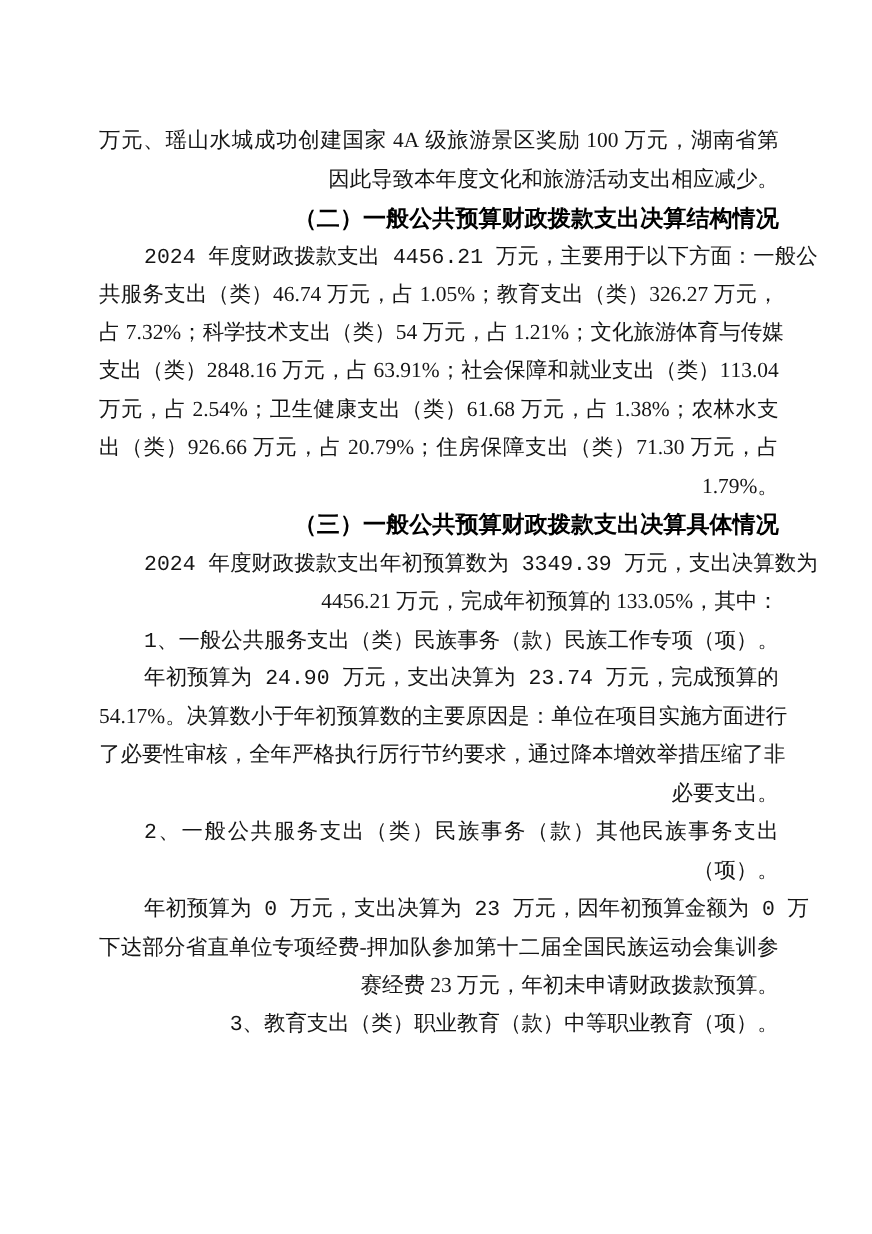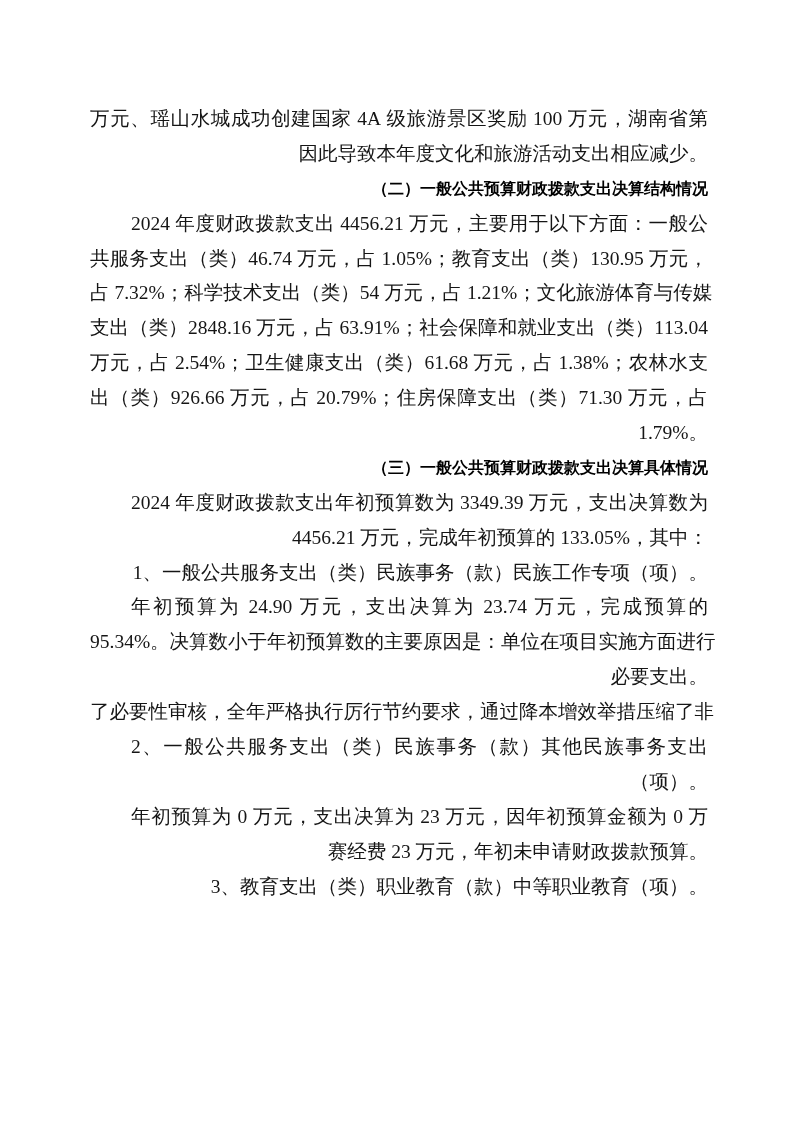--- a/index.html
+++ b/index.html
@@ -11,73 +11,75 @@
     position: relative;
     width: 793px;
     height: 1122px;
     background: #ffffff;
     overflow: hidden;
     font-family: "Liberation Serif", serif;
   }
   .doc {
     position: absolute;
     left: 90px;
-    top: 102px;
+    top: 112px;
     width: 618px;
   }
   .ln {
     height: 34.9px;
     line-height: 34.9px;
     font-size: 19.5px;
     color: #151515;
     white-space: nowrap;
     text-align: right;
     font-kerning: none;
   }
   
   .ln.fill {
     text-align: justify;
     text-align-last: justify;
     text-justify: inter-character;
   }
   
   .ln.ind {
     text-indent: 41px;
+    font-family: Liberation Mono, monospace;
   }
   
   .ln.head {
     font-family: "Liberation Sans", sans-serif;
     font-weight: 700;
-    font-size: 16px;
+    font-size: 21px;
     text-indent: 27px;
     color: #000000;
   }
 </style>
 </head>
 <body>
 
 <div class="page">
   <div class="doc">
     <div class="ln fill">万元、瑶山水城成功创建国家 4A 级旅游景区奖励 100 万元，湖南省第</div>
     <div class="ln">因此导致本年度文化和旅游活动支出相应减少。</div>
     <div class="ln head">（二）一般公共预算财政拨款支出决算结构情况</div>
     <div class="ln ind fill">2024 年度财政拨款支出 4456.21 万元，主要用于以下方面：一般公</div>
-    <div class="ln fill">共服务支出（类）46.74 万元，占 1.05%；教育支出（类）130.95 万元，</div>
+    <div class="ln fill">共服务支出（类）46.74 万元，占 1.05%；教育支出（类）326.27 万元，</div>
     <div class="ln fill">占 7.32%；科学技术支出（类）54 万元，占 1.21%；文化旅游体育与传媒</div>
     <div class="ln fill">支出（类）2848.16 万元，占 63.91%；社会保障和就业支出（类）113.04</div>
     <div class="ln fill">万元，占 2.54%；卫生健康支出（类）61.68 万元，占 1.38%；农林水支</div>
     <div class="ln fill">出（类）926.66 万元，占 20.79%；住房保障支出（类）71.30 万元，占</div>
     <div class="ln">1.79%。</div>
     <div class="ln head">（三）一般公共预算财政拨款支出决算具体情况</div>
     <div class="ln ind fill">2024 年度财政拨款支出年初预算数为 3349.39 万元，支出决算数为</div>
     <div class="ln">4456.21 万元，完成年初预算的 133.05%，其中：</div>
     <div class="ln ind">1、一般公共服务支出（类）民族事务（款）民族工作专项（项）。</div>
     <div class="ln ind fill">年初预算为 24.90 万元，支出决算为 23.74 万元，完成预算的</div>
-    <div class="ln fill">95.34%。决算数小于年初预算数的主要原因是：单位在项目实施方面进行</div>
+    <div class="ln fill">54.17%。决算数小于年初预算数的主要原因是：单位在项目实施方面进行</div>
+    <div class="ln fill">了必要性审核，全年严格执行厉行节约要求，通过降本增效举措压缩了非</div>
     <div class="ln">必要支出。</div>
-    <div class="ln fill">了必要性审核，全年严格执行厉行节约要求，通过降本增效举措压缩了非</div>
     <div class="ln ind fill">2、一般公共服务支出（类）民族事务（款）其他民族事务支出</div>
     <div class="ln">（项）。</div>
     <div class="ln ind fill">年初预算为 0 万元，支出决算为 23 万元，因年初预算金额为 0 万</div>
+    <div class="ln fill">下达部分省直单位专项经费-押加队参加第十二届全国民族运动会集训参</div>
     <div class="ln">赛经费 23 万元，年初未申请财政拨款预算。</div>
     <div class="ln ind">3、教育支出（类）职业教育（款）中等职业教育（项）。</div>
   </div>
 </div>
 
 </body></html>

